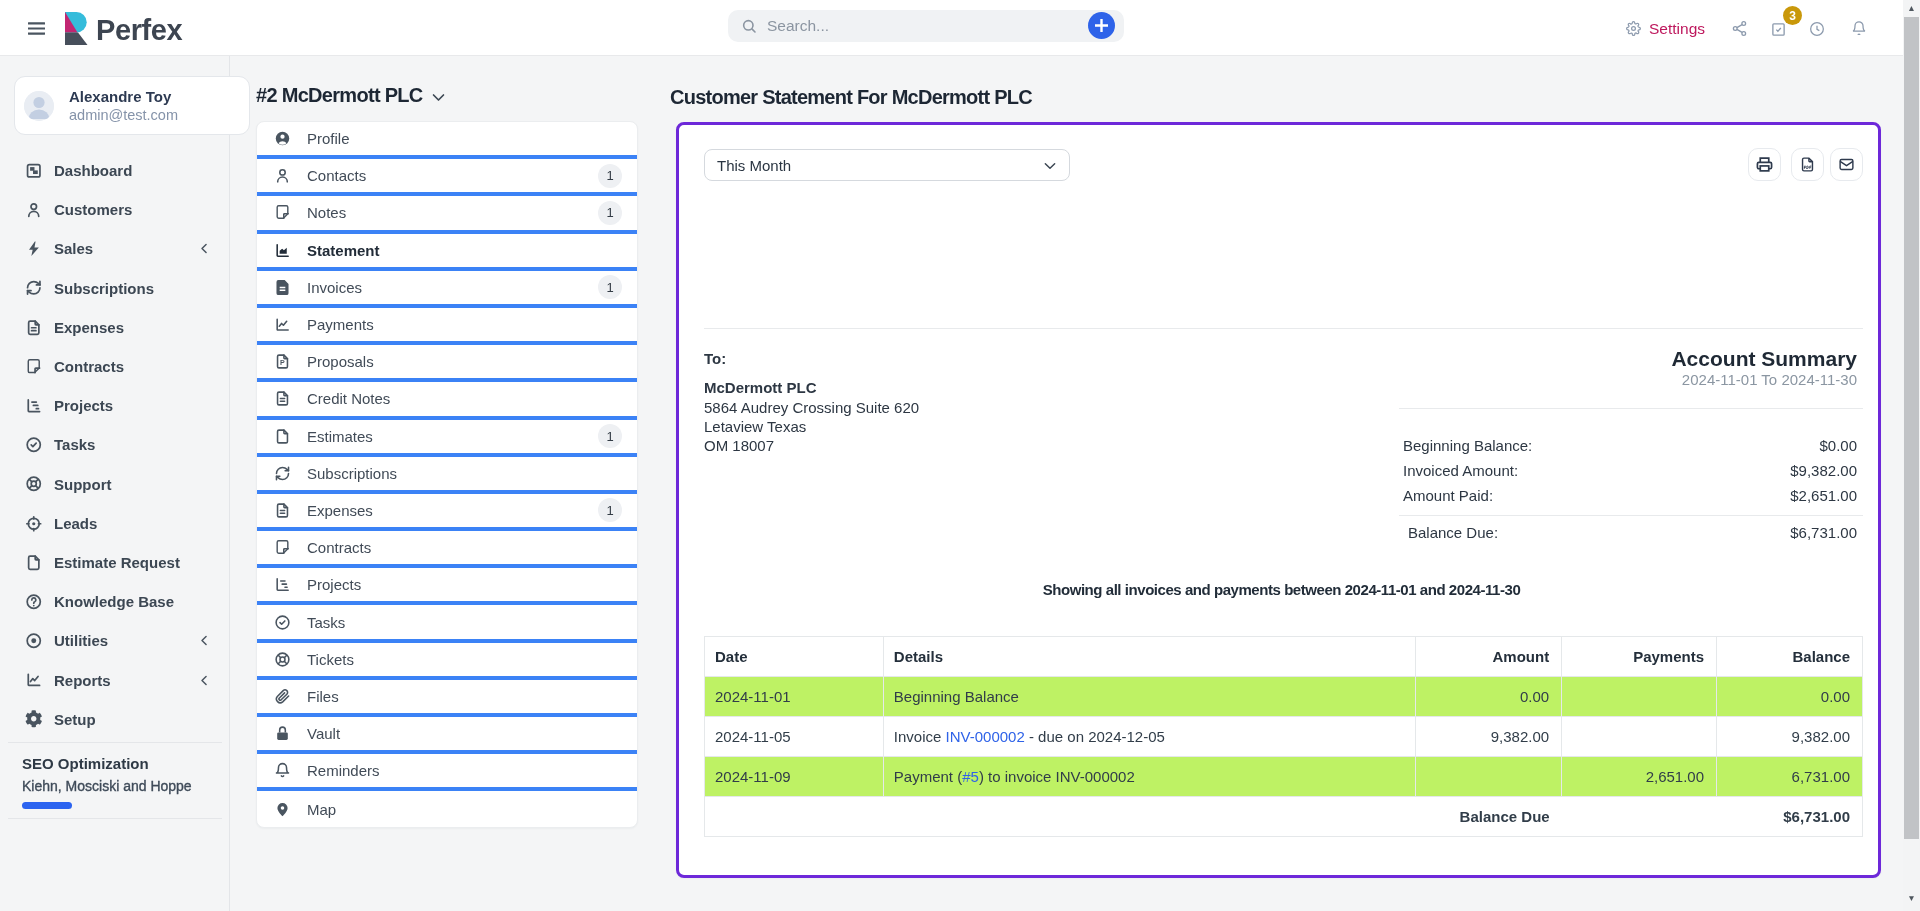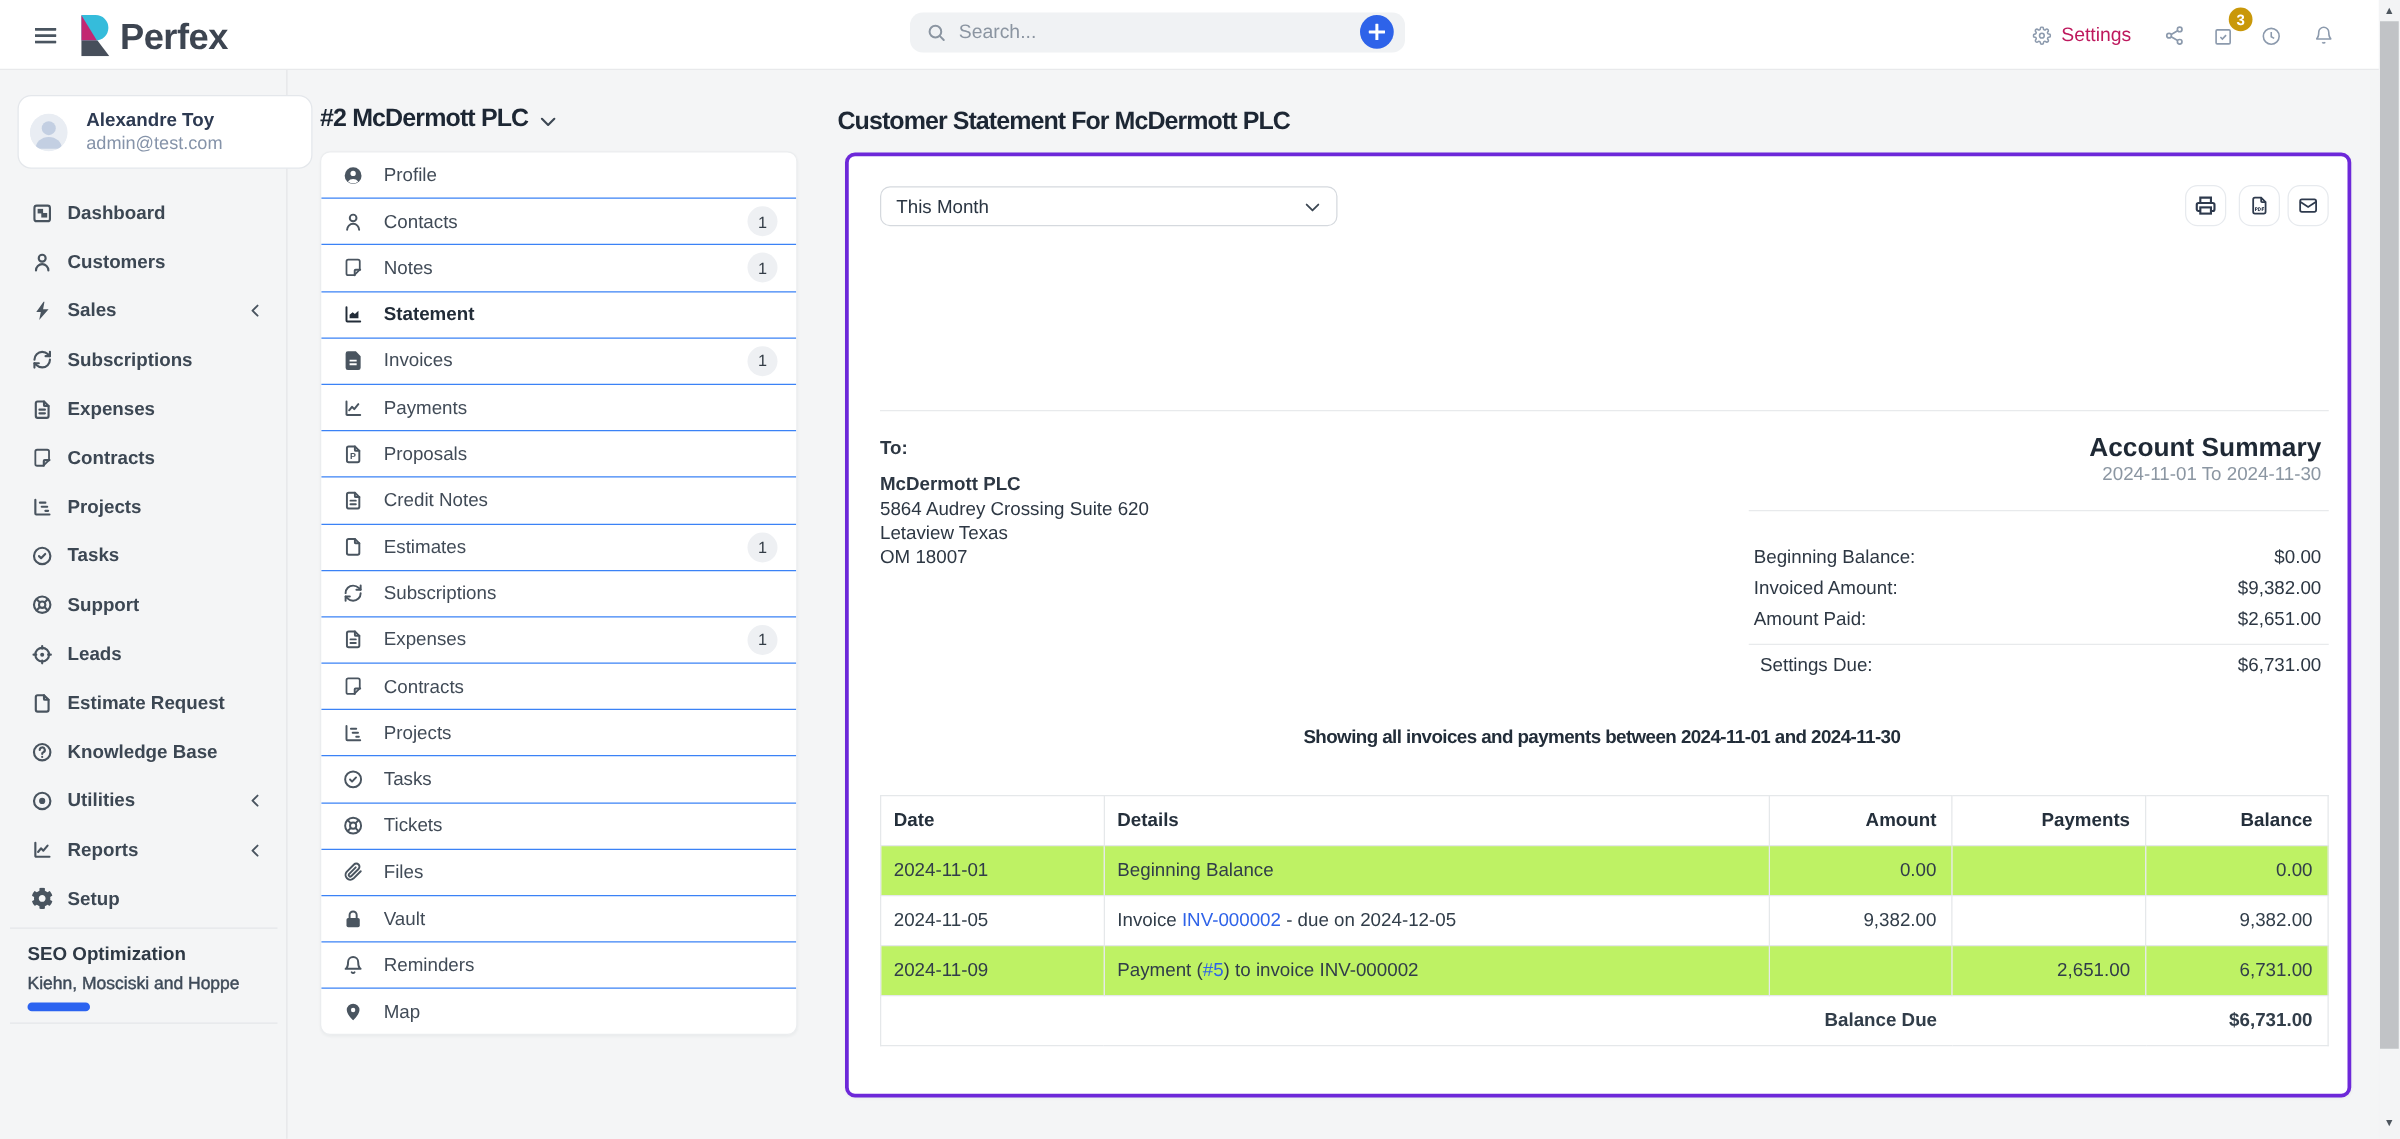--- a/index.html
+++ b/index.html
@@ -33,21 +33,21 @@
 .nav-item .nchev { position:absolute; left:197px; color:#4a5560; }
 .sdivider { position:absolute; left:8px; width:214px; border-top:1px solid #e4e6e9; }
 #seo1 { position:absolute; left:22px; top:699px; font-size:15px; font-weight:bold; color:#2e3945; }
 #seo2 { position:absolute; left:22px; top:722px; font-size:14px; font-weight:normal; color:#3f4b59; -webkit-text-stroke:0.35px #3f4b59; }
 #seobar { position:absolute; left:22px; top:746px; width:50px; height:7px; border-radius:4px; background:#2b63f0; }
 
 
 #custtitle { position:absolute; left:256px; top:84px; font-size:20px; font-weight:bold; color:#1d2734; letter-spacing:-0.7px; }
 #custchev { position:absolute; left:430px; top:89px; color:#3c4753; }
 #menucard { position:absolute; left:256px; top:121px; width:382px; height:707px; background:#fff; border-radius:8px; border:1px solid #ebedef; box-shadow:0 1px 2px rgba(30,40,55,0.04); overflow:hidden; }
-.mrow { position:relative; height:37.2px; display:flex; align-items:center; border-bottom:1px solid #3b82f6; }
+.mrow { position:relative; height:37.2px; display:flex; align-items:center; border-bottom:4px solid #3b82f6; }
 .mrow:last-child { border-bottom:none; }
 .mrow .micon { position:absolute; left:17px; width:17px; height:17px; color:#4a5560; }
 .mrow .mlabel { position:absolute; left:50px; font-size:15px; color:#414b57; }
 .mrow .mbadge { position:absolute; right:15px; width:24px; height:24px; border-radius:50%; background:#eef0f3; color:#333c46; font-size:13px; display:flex; align-items:center; justify-content:center; }
 .mrow.active .mlabel { font-weight:bold; color:#222c38; }
 .mrow.active .micon { color:#222c38; }
 
 
 #stmttitle { position:absolute; left:670px; top:86px; font-size:20px; font-weight:bold; color:#1d2734; letter-spacing:-0.75px; }
 #stmtcard { position:absolute; left:676px; top:122px; width:1205px; height:756px; background:#fff; border-radius:8px; border:3px solid #6d28d9; box-shadow:0 1px 2px rgba(30,40,55,0.04); }
@@ -513,21 +513,21 @@
     <div class="srow">
         <span class="sl">Invoiced Amount:</span>
         <span class="sv">$9,382.00</span>
       </div>
     <div class="srow">
         <span class="sl">Amount Paid:</span>
         <span class="sv">$2,651.00</span>
       </div>
     <div id="sumdiv"></div>
     <div class="srow">
-        <span class="sl" style="padding-left:9px;">Settings Due:</span>
+        <span class="sl" style="padding-left:9px;">Balance Due:</span>
         <span class="sv">$6,731.00</span>
       </div>
   </div>
   <div id="showing">Showing all invoices and payments between 2024-11-01 and 2024-11-30</div>
   <table id="invtbl">
     <tbody>
         <tr>
       <th style="width:179px;">Date</th>
       <th style="width:533px;">Details</th>
       <th class="num" style="width:146px;">Amount</th>

